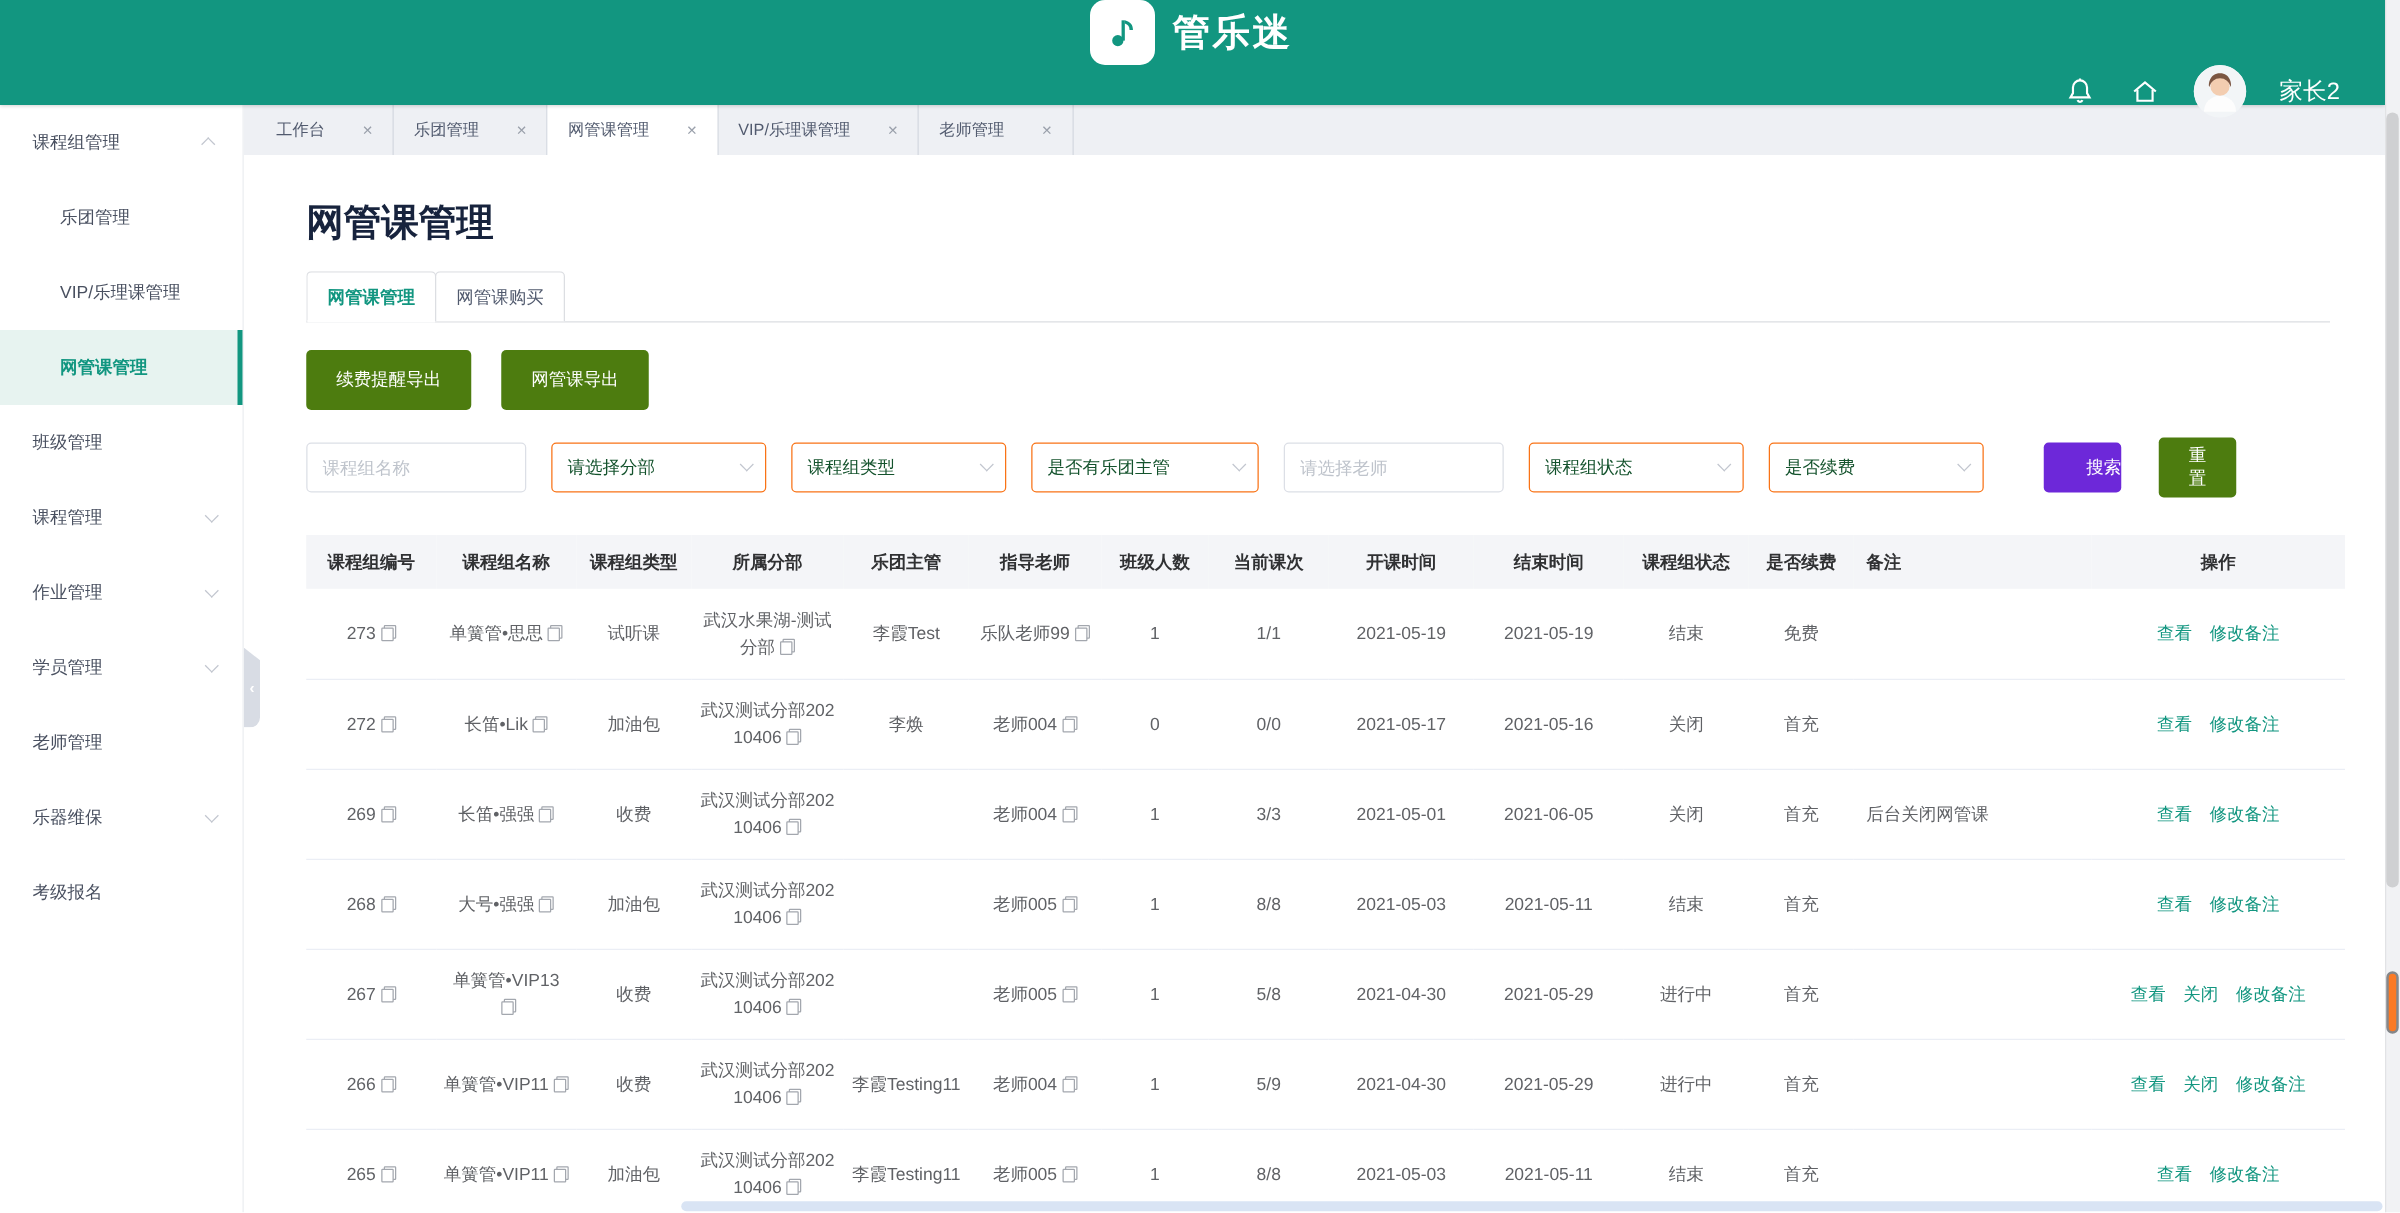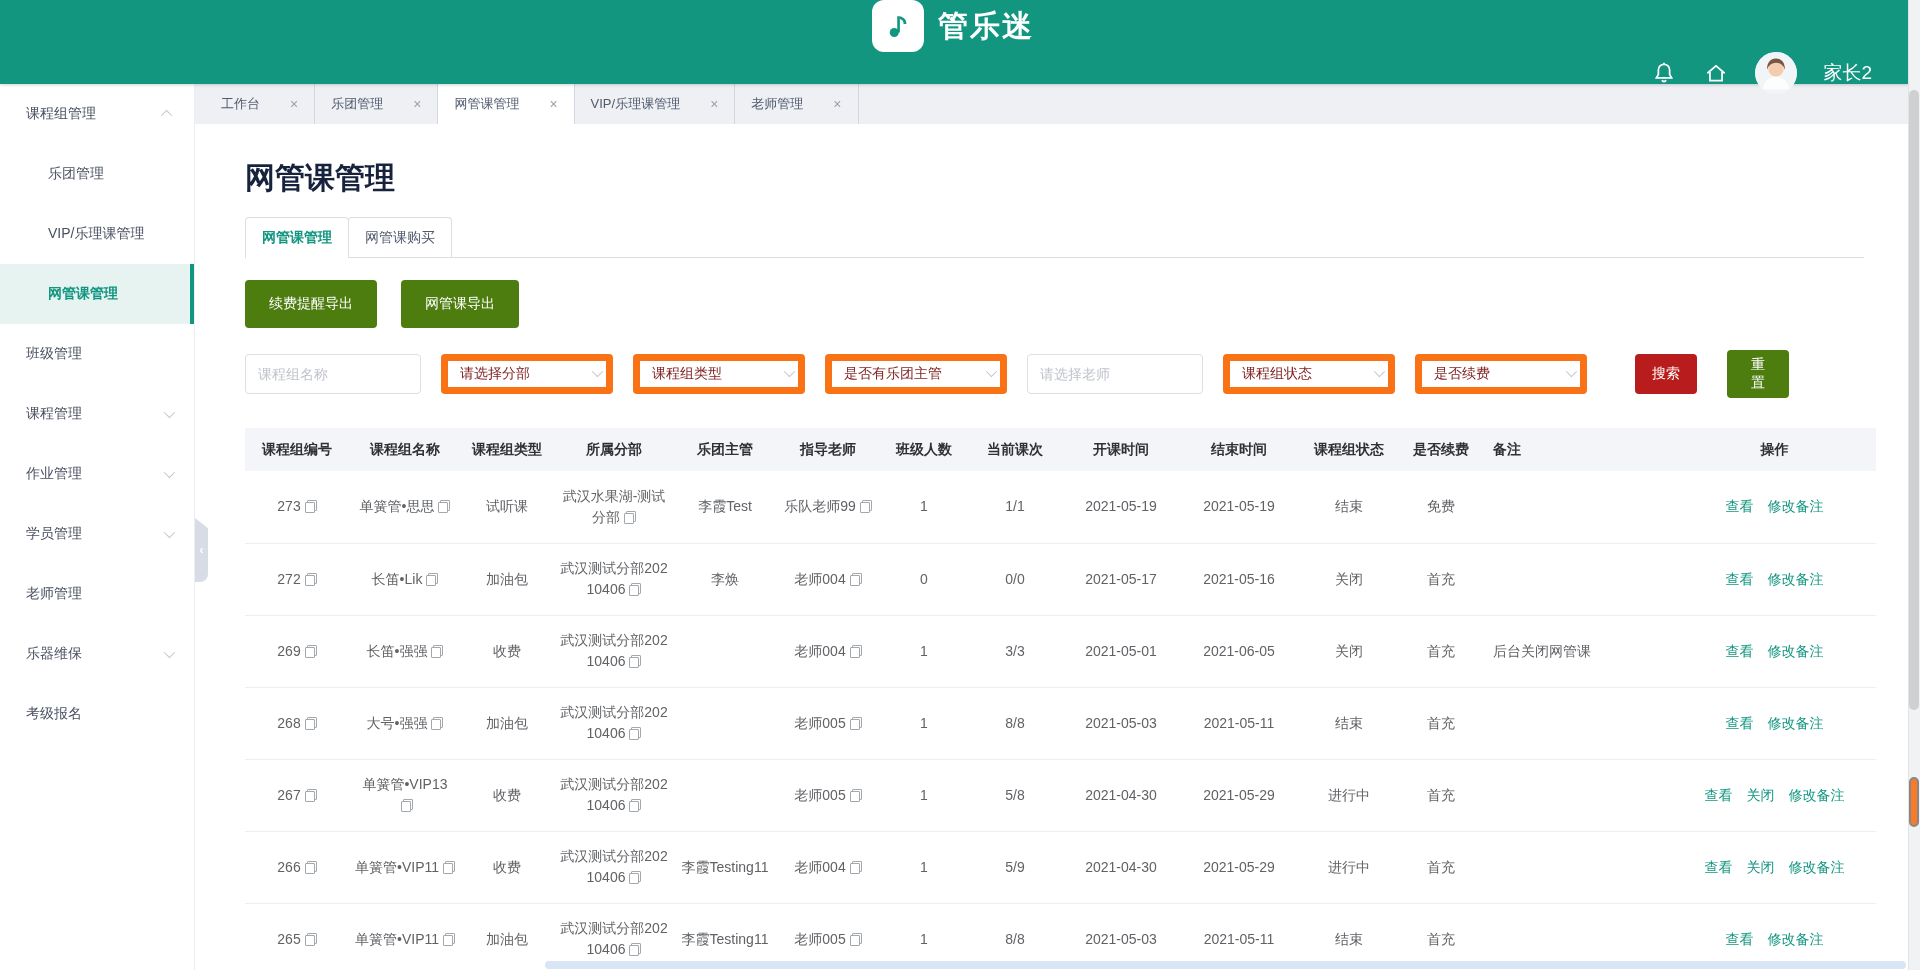--- a/index.html
+++ b/index.html
@@ -45,28 +45,28 @@
   .page-title { margin-top:34px; font-size:30px; font-weight:700; color:#17233d; }
   .card-tabs { margin-top:18px; display:flex; border-bottom:1px solid #dcdee2; }
   .card-tab { width:104px; height:40px; display:flex; align-items:center; justify-content:center; font-size:14px; color:#515a6e;
               border:1px solid #dcdee2; border-bottom:none; border-radius:4px 4px 0 0; cursor:pointer; background:#fff; }
   .card-tab + .card-tab { margin-left:-1px; }
   .card-tab.active { color:#129680; font-weight:700; position:relative; }
   .card-tab.active::after { content:""; position:absolute; left:0; right:0; bottom:-1px; height:2px; background:#fff; }
   .export-row { margin-top:22px; display:flex; gap:24px; }
   .btn { border:none; border-radius:4px; font-size:14px; color:#fff; cursor:pointer; font-family:inherit; }
   .btn.teal { background:#4d7c0f; height:48px; padding:0 24px; }
-  .btn.red  { background:#b91c1c; }
+  .btn.red  { background:#6d28d9;text-align:right; }
 
   
   .filters { margin-top:22px; display:flex; align-items:center; }
   .f-field { position:relative; height:40px; margin-right:20px; flex:0 0 auto; }
   .f-field input { width:100%; height:100%; border:1px solid #dcdfe6; border-radius:4px; padding:0 12px; font-size:14px; color:#606266; font-family:inherit; outline:none; }
   .f-field input::placeholder { color:#bfc4cc; }
-  .f-select { width:100%; height:100%; border:7px solid #f97316; border-radius:4px; padding:0 28px 0 12px; font-size:14px; color:#7f1d1d;
+  .f-select { width:100%; height:100%; border:1px solid #f97316; border-radius:4px; padding:0 28px 0 12px; font-size:14px; color:#14532d;
               display:flex; align-items:center; cursor:pointer; background:#fff; }
   .f-select .chev { position:absolute; right:13px; top:15px; }
   .btn-search { width:62px; height:40px; margin-left:28px; }
   .btn-reset  { width:62px; height:40px; margin-left:30px; }
 
   
   .table-wrap { margin-top:30px; }
   table { width:100%; border-collapse:collapse; table-layout:fixed; }
   thead th { background:#f4f5f8; height:43px; font-size:14px; font-weight:700; color:#303133; text-align:center; padding:0 6px; }
   thead th.al { text-align:left; padding-left:10px; }

